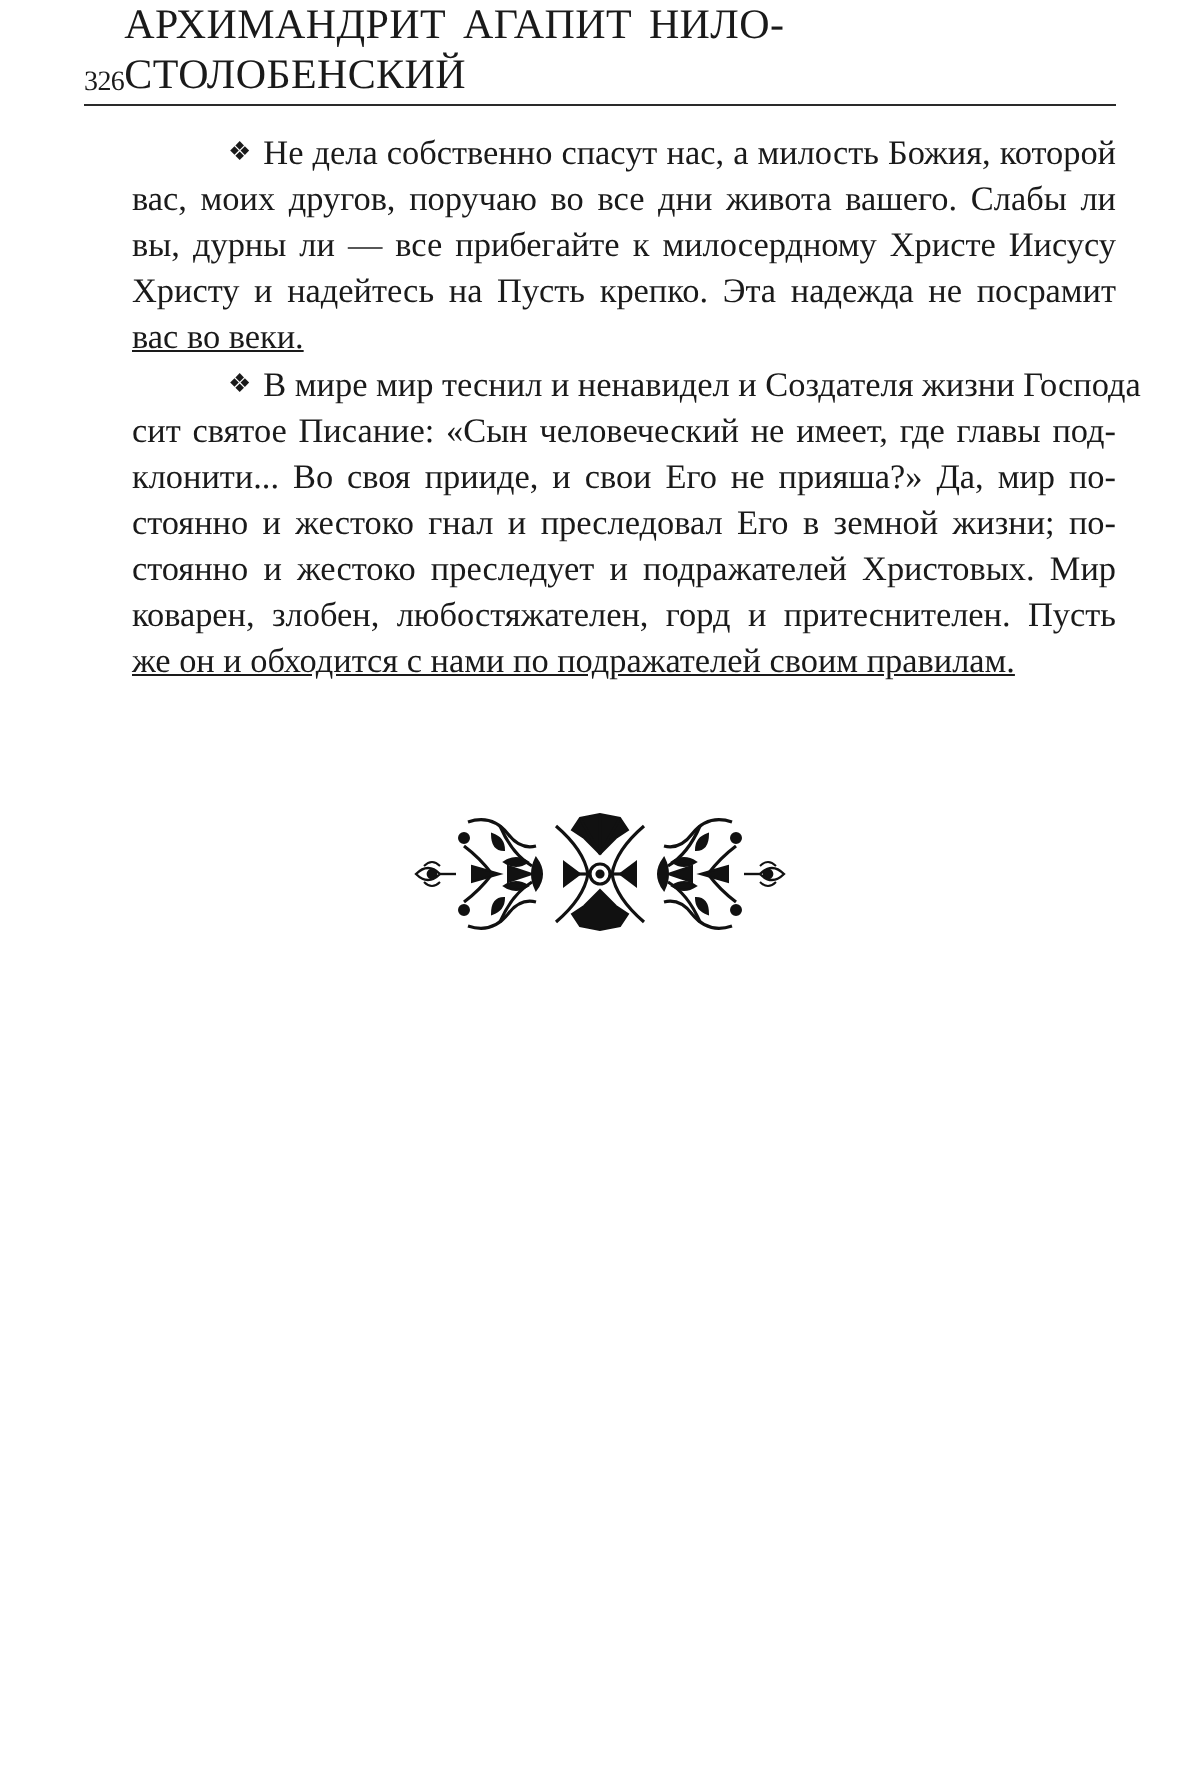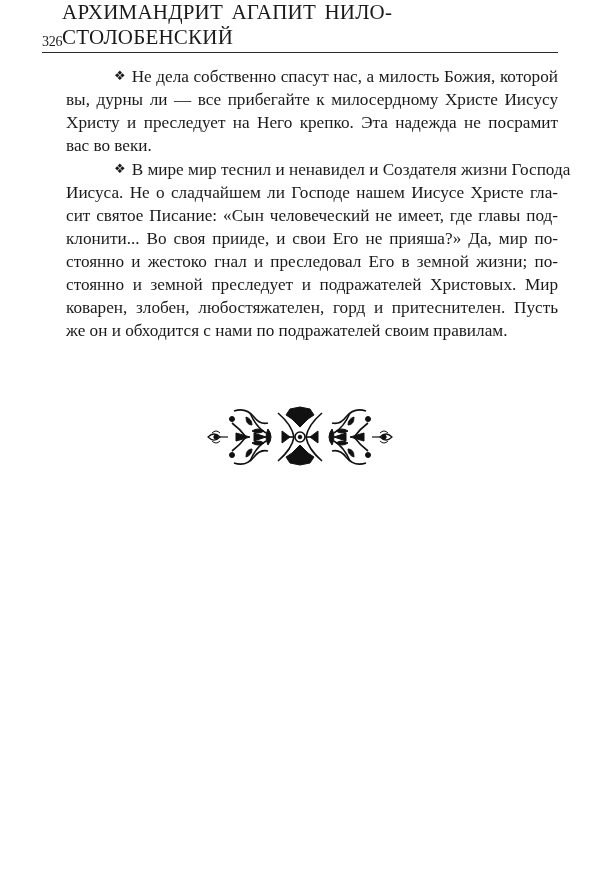--- a/index.html
+++ b/index.html
@@ -51,50 +51,51 @@
     vertical-align: 2px;
   }
   .line {
     display: block;
     text-align: justify;
     text-align-last: justify;
     white-space: nowrap;
   }
   .line.last {
     text-align-last: left;
+    text-decoration: underline;
   }
   .line.first { padding-left: 24px; }
   .ornament {
     position: absolute;
     left: 206px; top: 403px;
     width: 188px; height: 66px;
   }
 </style>
 </head>
 <body>
 
 <div class="header">
   <span class="page-number">326</span>
   <span class="running-title">АРХИМАНДРИТ АГАПИТ НИЛО-СТОЛОБЕНСКИЙ</span>
 </div>
 
 <div class="body-text">
   <div class="para">
     <span class="line first"><span class="bullet">❖</span><span>Не дела собственно спасут нас, а милость Божия, которой</span></span>
+    <span class="line">вас, моих другов, поручаю во все дни живота вашего. Слабы ли</span>
     <span class="line">вы, дурны ли — все прибегайте к милосердному Христе Иисусу</span>
-    <span class="line">Христу и преследует на Него крепко. Эта надежда не посрамит</span>
+    <span class="line">Христу и надейтесь на Пусть крепко. Эта надежда не посрамит</span>
     <span class="line last">вас во веки.</span>
   </div>
   <div class="para">
     <span class="line first"><span class="bullet">❖</span><span>В мире мир теснил и ненавидел и Создателя жизни Господа</span></span>
-    <span class="line">Иисуса. Не о сладчайшем ли Господе нашем Иисусе Христе гла-</span>
     <span class="line">сит святое Писание: «Сын человеческий не имеет, где главы под-</span>
     <span class="line">клонити... Во своя прииде, и свои Его не прияша?» Да, мир по-</span>
     <span class="line">стоянно и жестоко гнал и преследовал Его в земной жизни; по-</span>
-    <span class="line">стоянно и земной преследует и подражателей Христовых. Мир</span>
+    <span class="line">стоянно и жестоко преследует и подражателей Христовых. Мир</span>
     <span class="line">коварен, злобен, любостяжателен, горд и притеснителен. Пусть</span>
     <span class="line last">же он и обходится с нами по подражателей своим правилам.</span>
   </div>
 </div>
 
 <svg class="ornament" viewBox="0 0 188 66" xmlns="http://www.w3.org/2000/svg">
   <g fill="#111" stroke="#111">
 
     <g stroke-width="1.2" fill="none">
       <path d="M2 34 Q8 28 14 34 Q8 40 2 34Z"></path>

